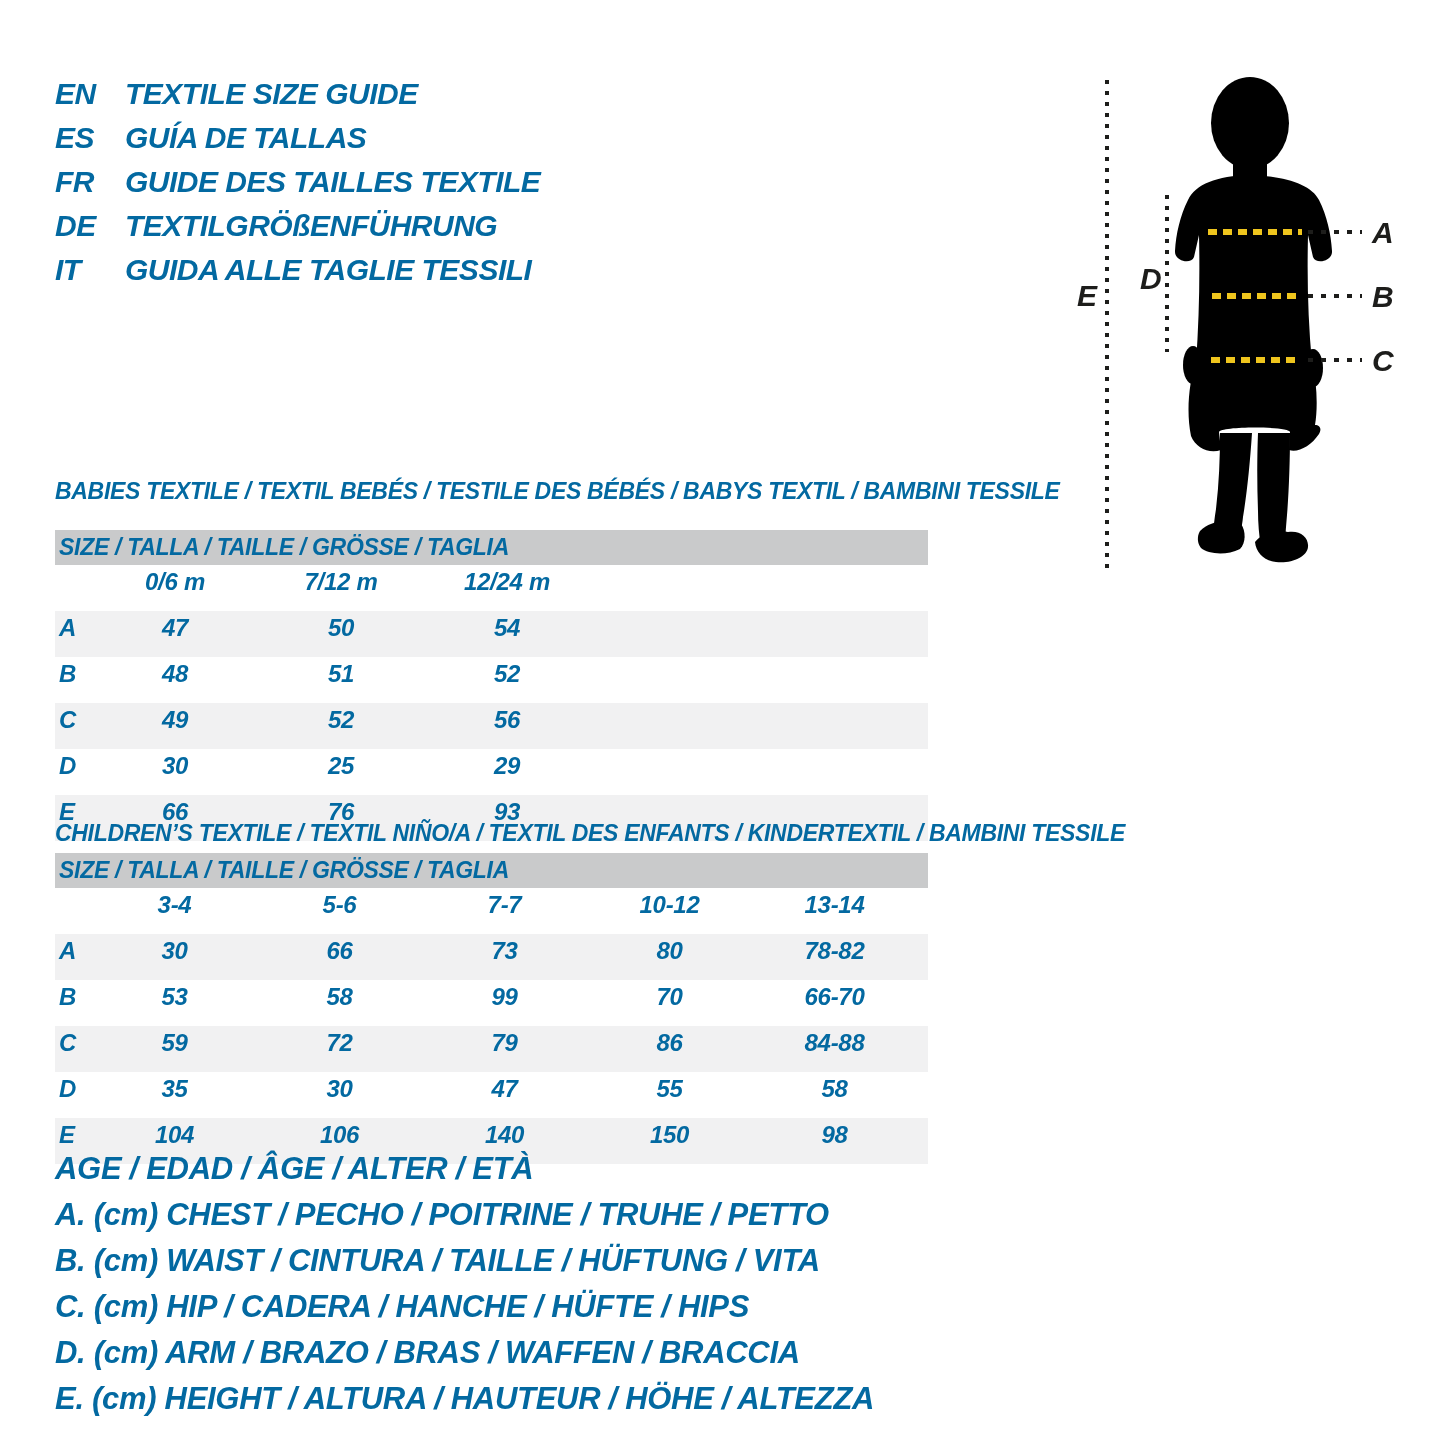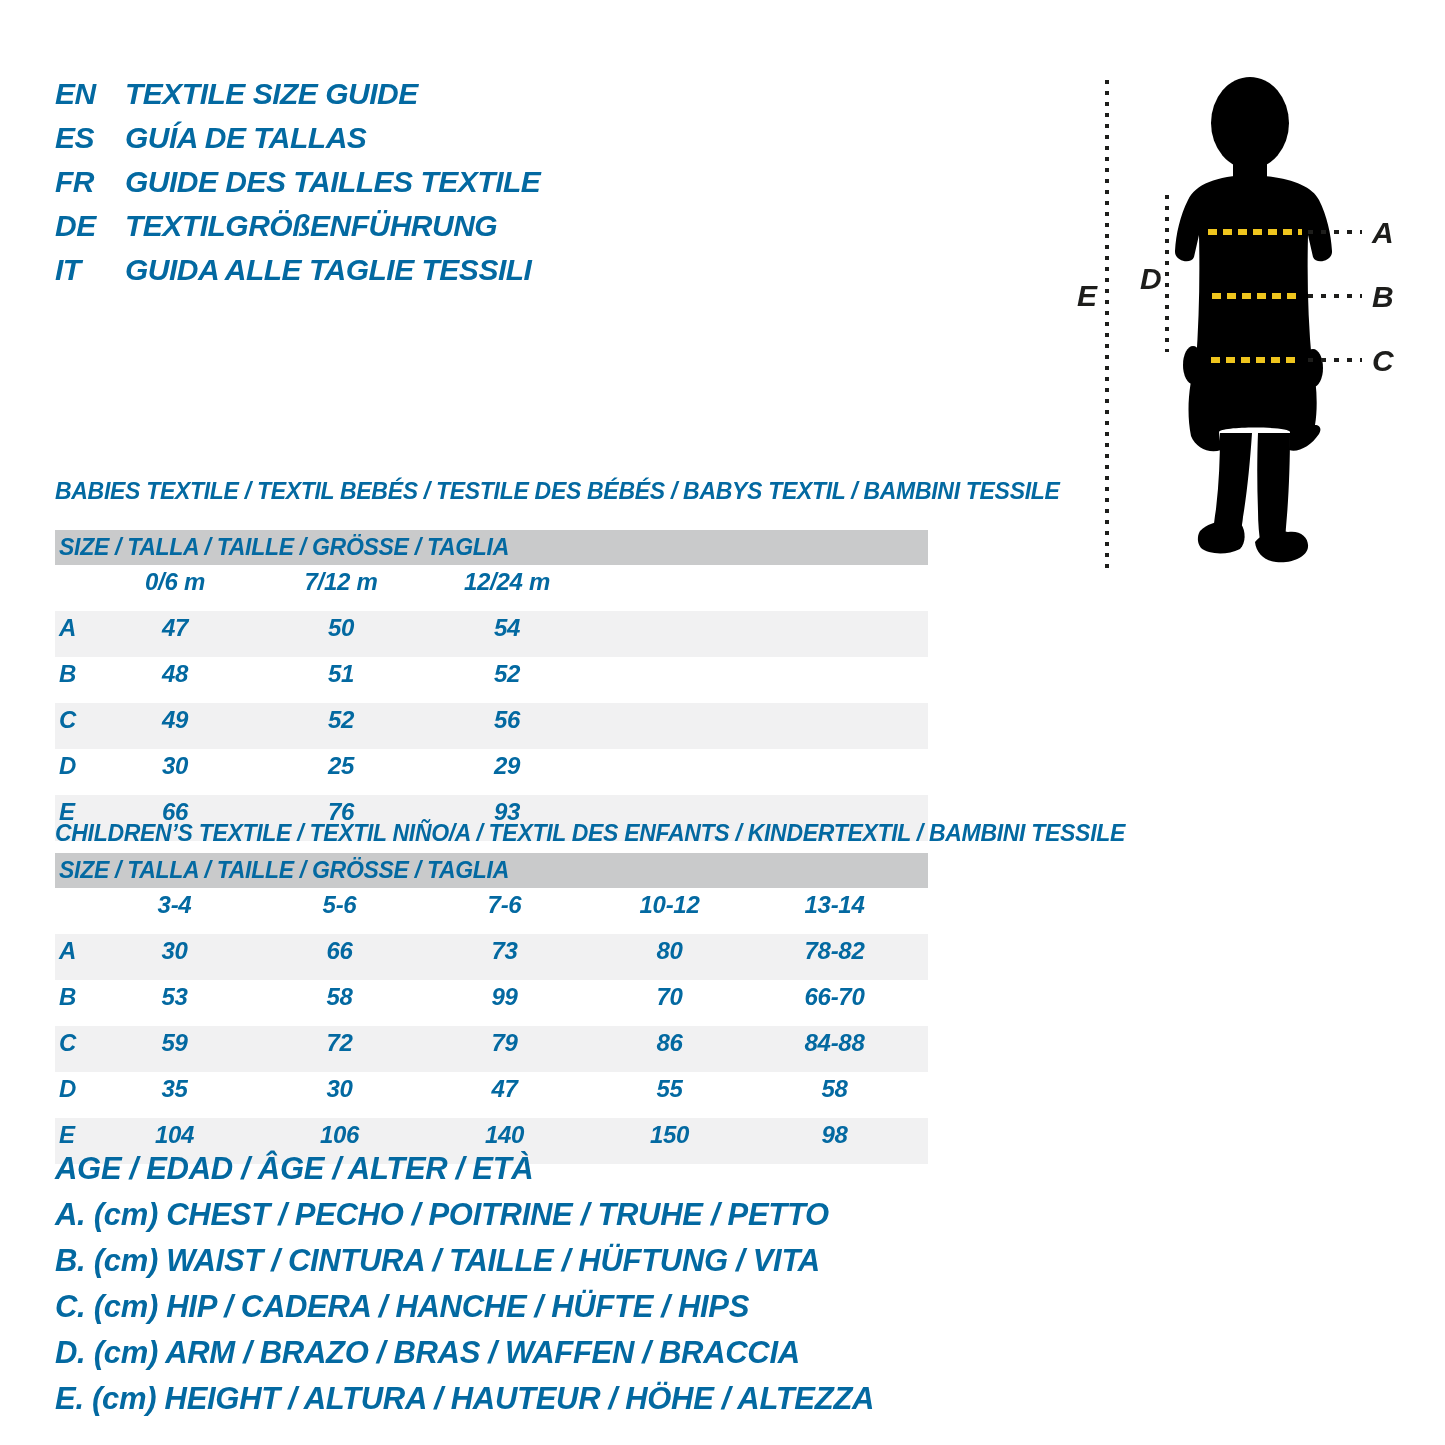--- a/index.html
+++ b/index.html
@@ -174,21 +174,21 @@
   </div>
 
   <div class="section-title title-children">CHILDREN’S TEXTILE / TEXTIL NIÑO/A / TEXTIL DES ENFANTS / KINDERTEXTIL / BAMBINI TESSILE</div>
 
   <div class="table-block children-table">
     <div class="size-bar" style="background: rgb(201, 202, 203);">SIZE / TALLA / TAILLE / GRÖSSE / TAGLIA</div>
     <div class="trow">
       <span class="cell cell-label"></span>
       <span class="cell">3-4</span>
       <span class="cell">5-6</span>
-      <span class="cell">7-6</span>
+      <span class="cell">7-7</span>
       <span class="cell">10-12</span>
       <span class="cell">13-14</span>
       <span class="cell"></span>
     </div>
     <div class="trow stripe" style="background: rgb(241, 241, 242);">
       <span class="cell cell-label">A</span>
       <span class="cell">30</span>
       <span class="cell">66</span>
       <span class="cell">73</span>
       <span class="cell">80</span>

